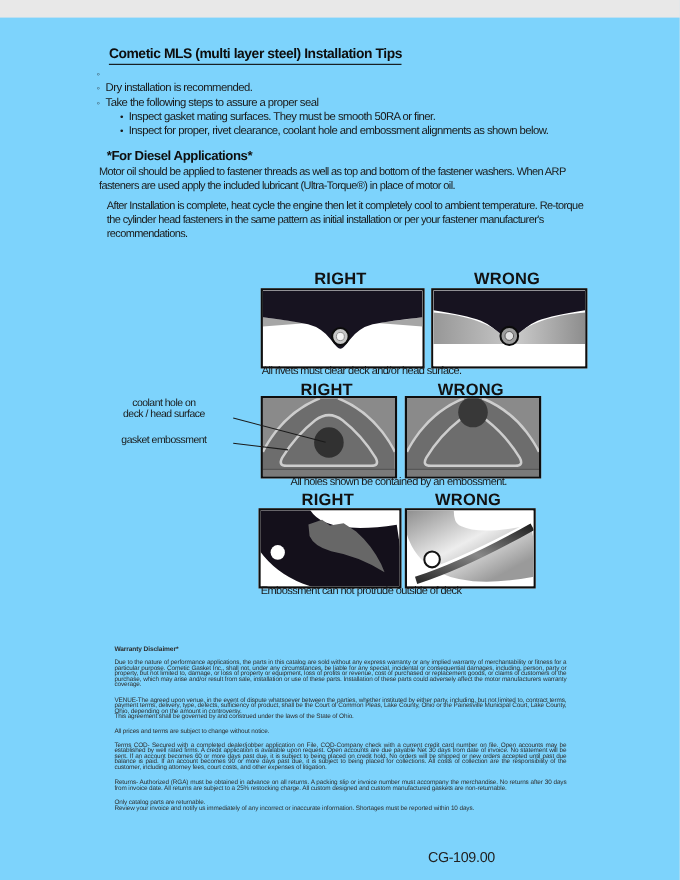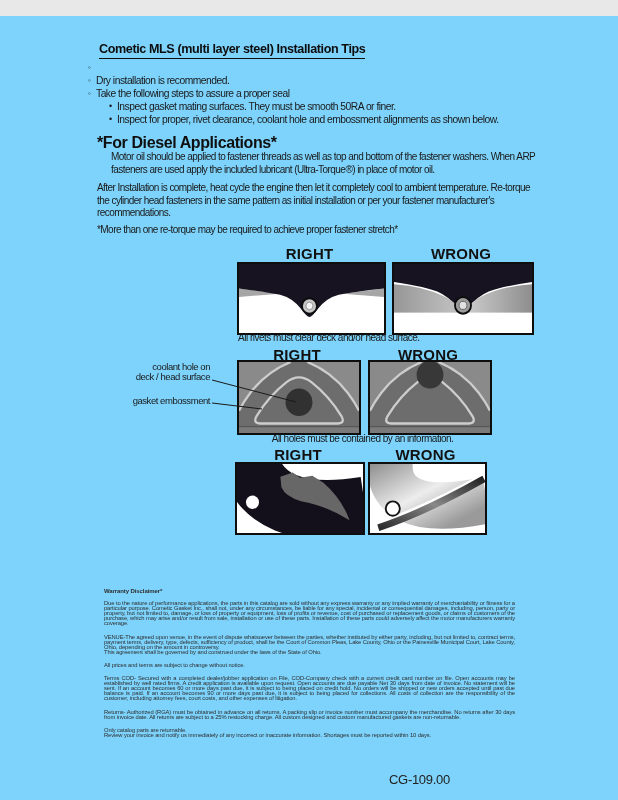--- a/index.html
+++ b/index.html
@@ -5,29 +5,29 @@
   html,body{margin:0;padding:0;background:#e8e8e8;}
   .page{position:relative;width:618px;height:800px;background:#7dd3fc;margin:16px auto;
         font-family:"Liberation Sans",sans-serif;color:#141414;overflow:hidden;}
   .abs{position:absolute;}
   .page-title{font-size:12.6px;font-weight:700;letter-spacing:-0.4px;color:#0d0d0d;
               border-bottom:1.6px solid #0d0d0d;padding-bottom:2px;white-space:nowrap;}
   .trow{display:flex;line-height:13px;font-size:10.3px;letter-spacing:-0.5px;white-space:nowrap;color:#191919;}
   .trow .mk{width:8px;flex:0 0 8px;font-size:8px;line-height:13px;}
   .trow.sub{margin-left:21px;}
   .trow.sub .mk{font-size:9px;}
-  .h2{font-size:16px;font-weight:700;letter-spacing:-0.4px;color:#0f0f0f;white-space:nowrap;}
+  .h2{font-size:12px;font-weight:700;letter-spacing:-0.4px;color:#0f0f0f;white-space:nowrap;}
   .body-text{font-size:10px;letter-spacing:-0.55px;line-height:12.6px;color:#191919;}
   .rw-label{font-size:15px;font-weight:700;letter-spacing:0.2px;text-align:center;color:#111;}
   .dbox{border:2px solid #0e0e0e;background:#fff;}
   .dbox svg{display:block;width:100%;height:100%;}
   .caption{font-size:10px;letter-spacing:-0.5px;color:#191919;white-space:nowrap;}
   .caption.center{text-align:center;}
   .cap2{line-height:11.5px;}
-  .annot{font-size:9.5px;letter-spacing:-0.45px;color:#191919;text-align:right;line-height:10px;white-space:nowrap;}
+  .annot{font-size:9.5px;letter-spacing:-0.45px;color:#191919;text-align:center;line-height:10px;white-space:nowrap;}
   .legal{width:411px;font-size:5.8px;line-height:5.1px;letter-spacing:-0.1px;color:#2e2e2e;text-align:justify;}
   .legal p{margin:0 0 8px 0;}
   .legal .lg-head{font-weight:700;margin-bottom:7px;font-size:6px;}
   .footer-code{font-size:13px;letter-spacing:-0.3px;color:#222;white-space:nowrap;}
 </style>
 </head>
 <body>
 
 <div class="page">
 
@@ -49,23 +49,22 @@
       <span class="mk">•</span>
       <span>Inspect gasket mating surfaces.  They must be smooth 50RA or finer.</span>
     </div>
     <div class="trow sub">
       <span class="mk">•</span>
       <span>Inspect for proper, rivet clearance, coolant hole and embossment alignments as shown below.</span>
     </div>
   </div>
 
   <div class="abs h2" style="left:97px;top:118px;">*For Diesel Applications*</div>
-  <div class="abs body-text" style="left:111px;top:135px;width:440px;">Motor oil should be applied to fastener threads as well as top and bottom of the fastener washers. When ARP fasteners are used apply the included lubricant (Ultra-Torque®) in place of motor oil.</div>
+  <div class="abs body-text" style="left:90px;top:135px;width:440px;">Motor oil should be applied to fastener threads as well as top and bottom of the fastener washers. When ARP fasteners are used apply the included lubricant (Ultra-Torque®) in place of motor oil.</div>
   <div class="abs body-text" style="left:97px;top:166px;width:440px;">After Installation is complete, heat cycle the engine then let it completely cool to ambient temperature. Re-torque the cylinder head fasteners in the same pattern as initial installation or per your fastener manufacturer's recommendations.</div>
-  <div class="abs body-text" style="left:97px;top:208px;width:450px;white-space:nowrap;">*More than one re-torque may be required to achieve proper fastener stretch*</div>
 
   <div class="abs rw-label" style="left:237px;top:229px;width:145px;">RIGHT</div>
   <div class="abs rw-label" style="left:392px;top:229px;width:138px;">WRONG</div>
 
   <div class="abs dbox" style="left:237px;top:246px;width:145px;height:69px;">
     <svg viewBox="0 0 141 65" preserveAspectRatio="none">
       <rect x="0" y="0" width="141" height="65" fill="#ffffff"></rect>
       <path d="M 0 23 L 40 28 L 0 31 Z" fill="#a6a6a6"></path>
       <path d="M 141 23 L 101 28 L 141 31 Z" fill="#a6a6a6"></path>
       <path d="M 0 0 H 141 V 23 Q 112 26 97 29 Q 85 32 77 42 Q 71 50 68.5 50 Q 66 50 60 42 Q 52 32 40 29 Q 25 26 0 23 Z" fill="#171320"></path>
@@ -129,21 +128,21 @@
       <path d="M 21 58 Q 13 58 17 51 Q 29 32 46 19 Q 58 10 70 19 Q 87 32 99 51 Q 103 58 95 58 Z" fill="none" stroke="#cdcdcd" stroke-width="2.2"></path>
       <circle cx="58" cy="12" r="13" fill="#383838"></circle>
     </svg>
   </div>
 
   <svg class="abs" style="left:210px;top:360px;" width="92" height="36">
     <line x1="2" y1="4" x2="86" y2="26" stroke="#1a1a1a" stroke-width="1"></line>
     <line x1="2" y1="27" x2="52" y2="33" stroke="#1a1a1a" stroke-width="1"></line>
   </svg>
 
-  <div class="abs caption center" style="left:237px;top:417px;width:251px;">All holes must be contained by an information.</div>
+  <div class="abs caption center" style="left:237px;top:417px;width:251px;">All holes shown be contained by an embossment.</div>
 
   <div class="abs rw-label" style="left:235px;top:430px;width:126px;">RIGHT</div>
   <div class="abs rw-label" style="left:368px;top:430px;width:115px;">WRONG</div>
 
   <div class="abs dbox" style="left:235px;top:446px;width:126px;height:69px;">
     <svg viewBox="0 0 122 65" preserveAspectRatio="none">
       <rect x="0" y="0" width="122" height="65" fill="#ffffff"></rect>
       <path d="M 12 -4 Q 26 55 124 40" fill="none" stroke="#14101b" stroke-width="56"></path>
       <path d="M 42 12 L 54 8 L 61 13 L 73 11 L 84 18 Q 98 30 106 46 L 109 53 Q 86 39 62 35 Q 47 31 43 22 Z" fill="#676767"></path>
       <circle cx="15" cy="36" r="6.3" fill="#ffffff"></circle>
@@ -166,20 +165,21 @@
       </defs>
       <rect x="0" y="0" width="111" height="65" fill="#ffffff"></rect>
       <path d="M 20 -10 Q 10 55 113 34" fill="none" stroke="url(#gBand)" stroke-width="44"></path>
       <path d="M 7 56 Q 50 42 108 11" fill="none" stroke="#ffffff" stroke-width="3"></path>
       <path d="M 8 60 Q 52 46 110 14" fill="none" stroke="url(#gStripe)" stroke-width="6.5"></path>
       <circle cx="22" cy="42" r="6.8" fill="#ffffff" stroke="#141414" stroke-width="1.8"></circle>
     </svg>
   </div>
 
   <div class="abs caption cap2" style="left:237px;top:516px;">
+    <div>Embossment can not protrude outside of deck</div>
   </div>
 
   <div class="abs legal" style="left:104px;top:573px;">
     <div class="lg-head">Warranty Disclaimer*</div>
     <p>Due to the nature of performance applications, the parts in this catalog are sold without any express warranty or any implied warranty of merchantability or fitness for a particular purpose.  Cometic Gasket Inc., shall not, under any circumstances, be liable for any special, incidental or consequential damages, including, person, party or property, but not limited to, damage, or loss of property or equipment, loss of profits or revenue, cost of purchased or replacement goods, or claims of customers of the purchase, which may arise and/or result from sale, installation or use of these parts.  Installation of these parts could adversely affect the motor manufacturers warranty coverage.</p>
     <div style="margin-bottom:8px;">
       <p style="margin:0;">VENUE-The agreed upon venue, in the event of dispute whatsoever between the parties, whether instituted by either party, including, but not limited to, contract terms, payment terms, delivery, type, defects, sufficiency of product, shall be the Court of Common Pleas, Lake County, Ohio or the Painesville Municipal Court, Lake County, Ohio, depending on the amount in controversy.</p>
       <p style="margin:0;">This agreement shall be governed by and construed under the laws of the State of Ohio.</p>
     </div>
     <p>All prices and terms are subject to change without notice.</p>

